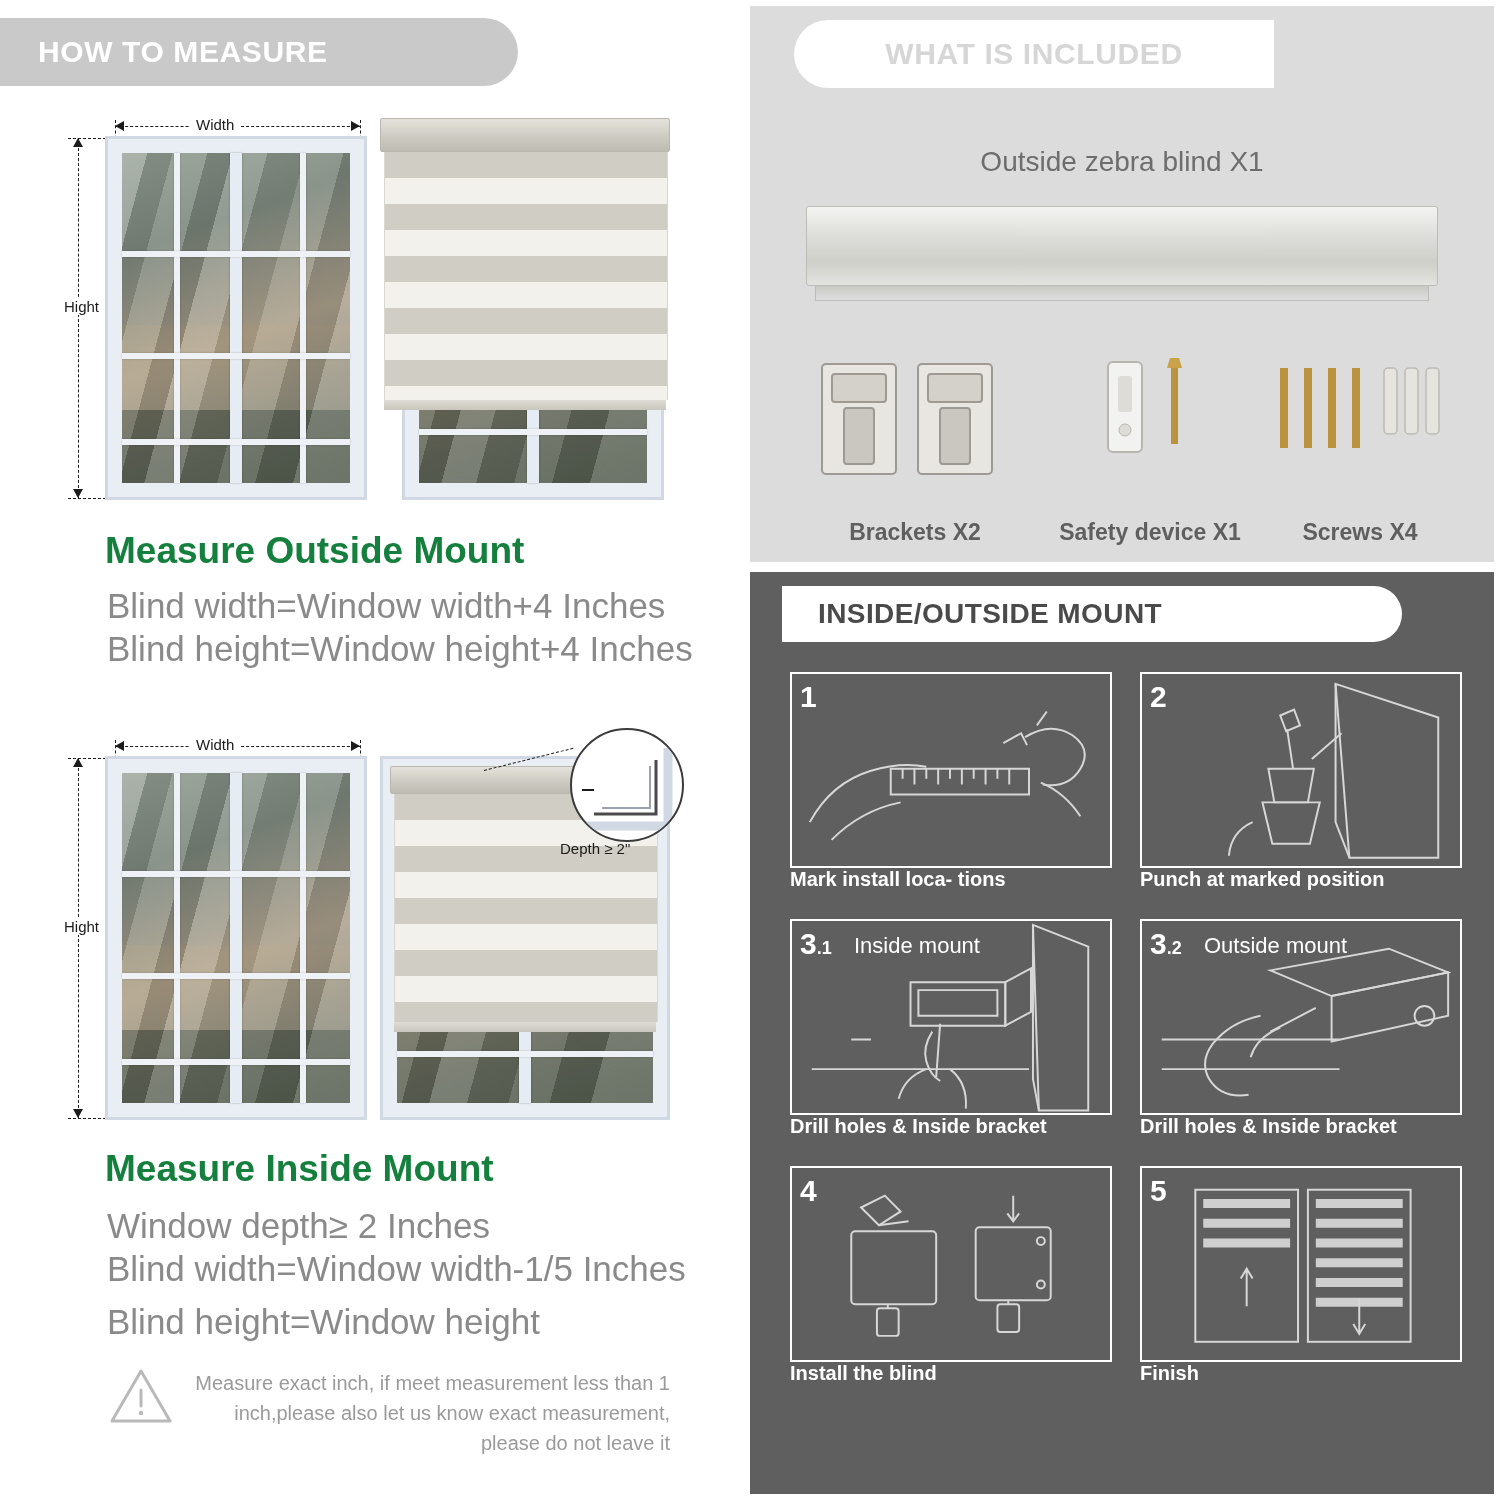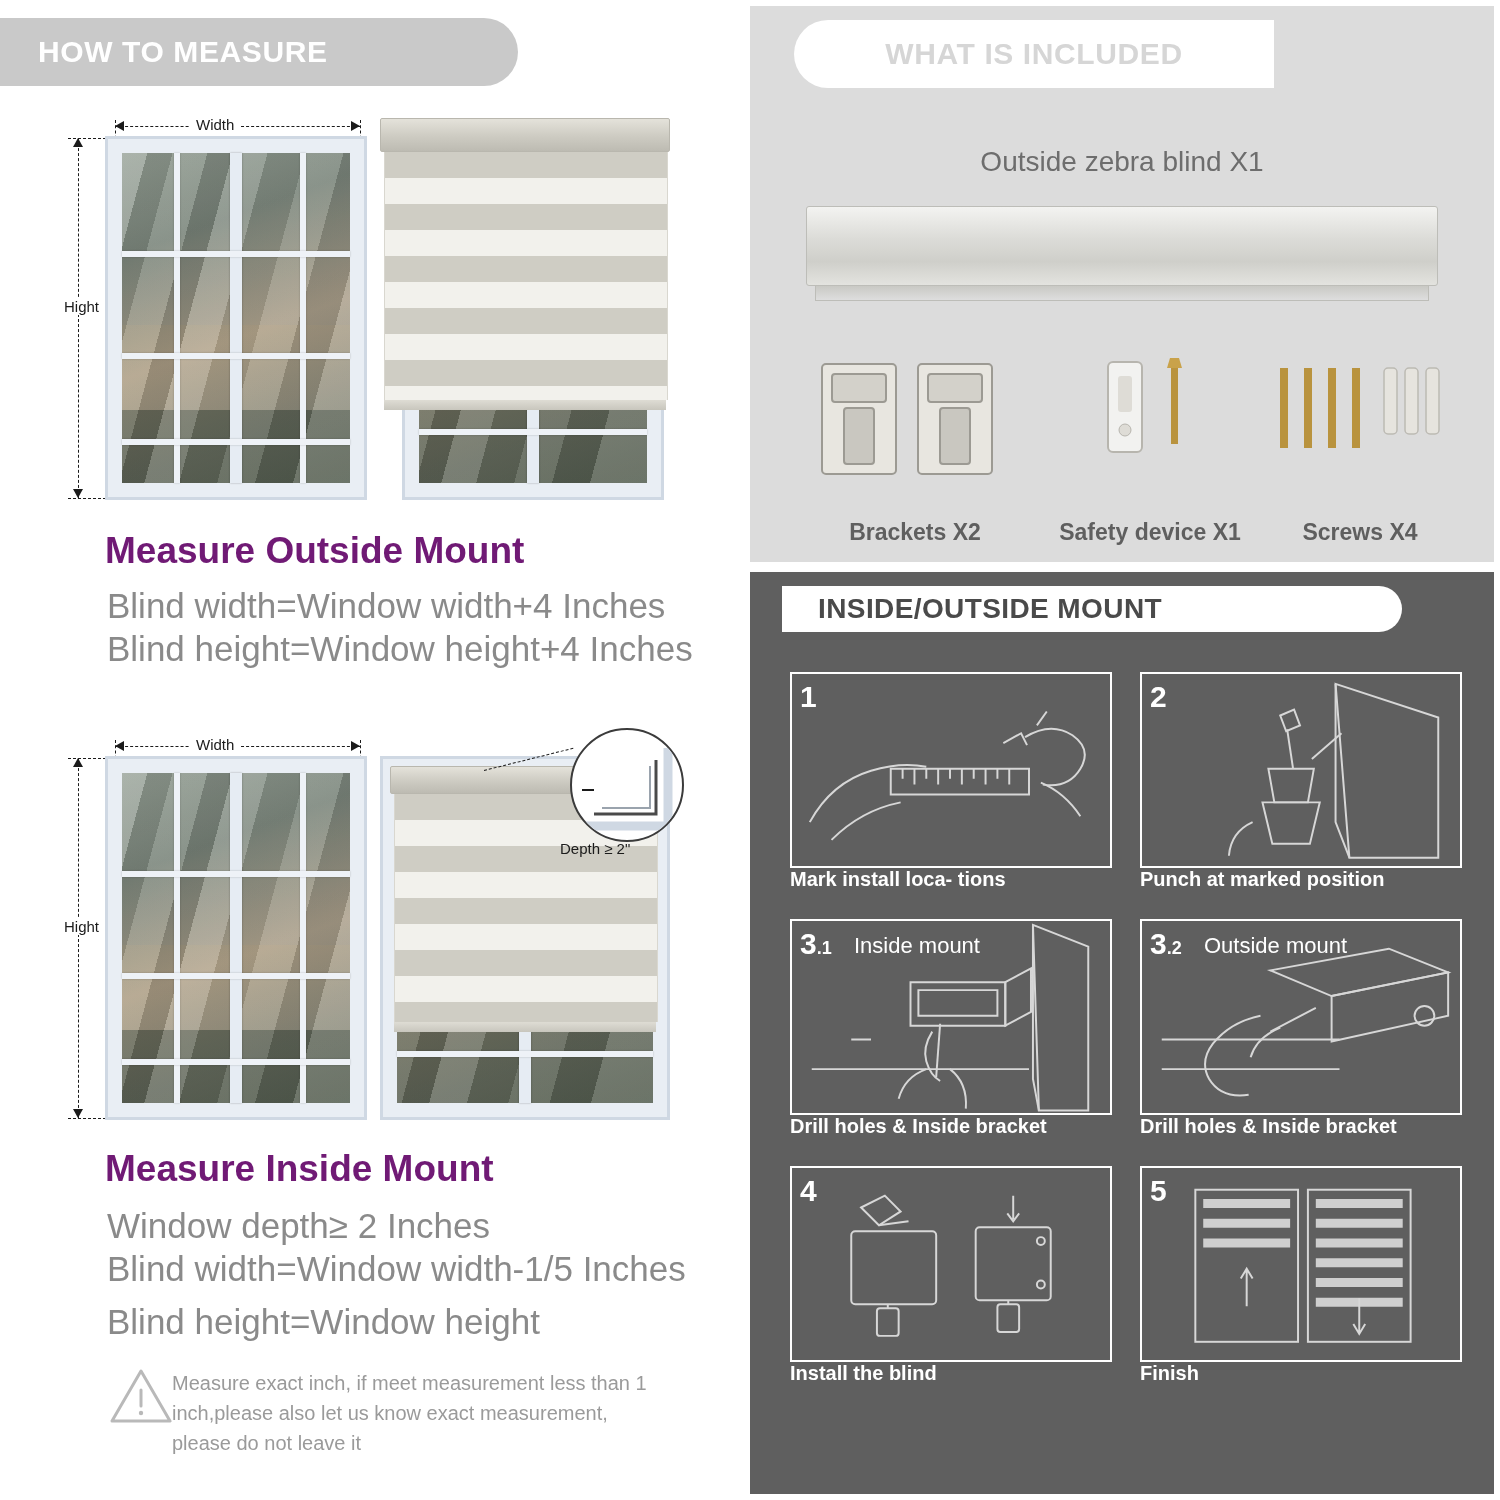--- a/index.html
+++ b/index.html
@@ -20,20 +20,21 @@
     height: 1500px;
     background: #ffffff;
   }
 
   
   .left-col {
     position: absolute;
     left: 0; top: 0;
     width: 740px; height: 1500px;
     background: #ffffff;
+    text-align: right;
   }
   .pill-header {
     position: absolute;
     display: flex;
     align-items: center;
     border-radius: 0 34px 34px 0;
     font-size: 30px;
     font-weight: bold;
     letter-spacing: 0.6px;
   }
@@ -149,21 +150,21 @@
     position: absolute;
     left: 6px; right: 6px;
     background: linear-gradient(180deg, #dedcd4, #c8c6bd);
     height: 10px;
   }
 
   .h2 {
     position: absolute;
     font-size: 37px;
     font-weight: bold;
-    color: #701a75;
+    color: #15803d;
   }
   .line {
     position: absolute;
     font-size: 35px;
     color: #8a8a8a;
     white-space: nowrap;
   }
 
   .note {
     position: absolute;
@@ -267,21 +268,21 @@
 
   .panel-mount {
     position: absolute;
     left: 6px; top: 572px;
     width: 744px; height: 922px;
     background: #5f5f5f;
   }
   .pill-mount {
     position: absolute;
     left: 32px; top: 14px;
-    width: 620px; height: 46px;
+    width: 620px; height: 56px;
     background: #ffffff;
     border-radius: 0 31px 31px 0;
     display: flex;
     align-items: center;
     padding-left: 36px;
     box-sizing: border-box;
     color: #4a4a4a;
     font-size: 28px;
     font-weight: bold;
     letter-spacing: 0.4px;

